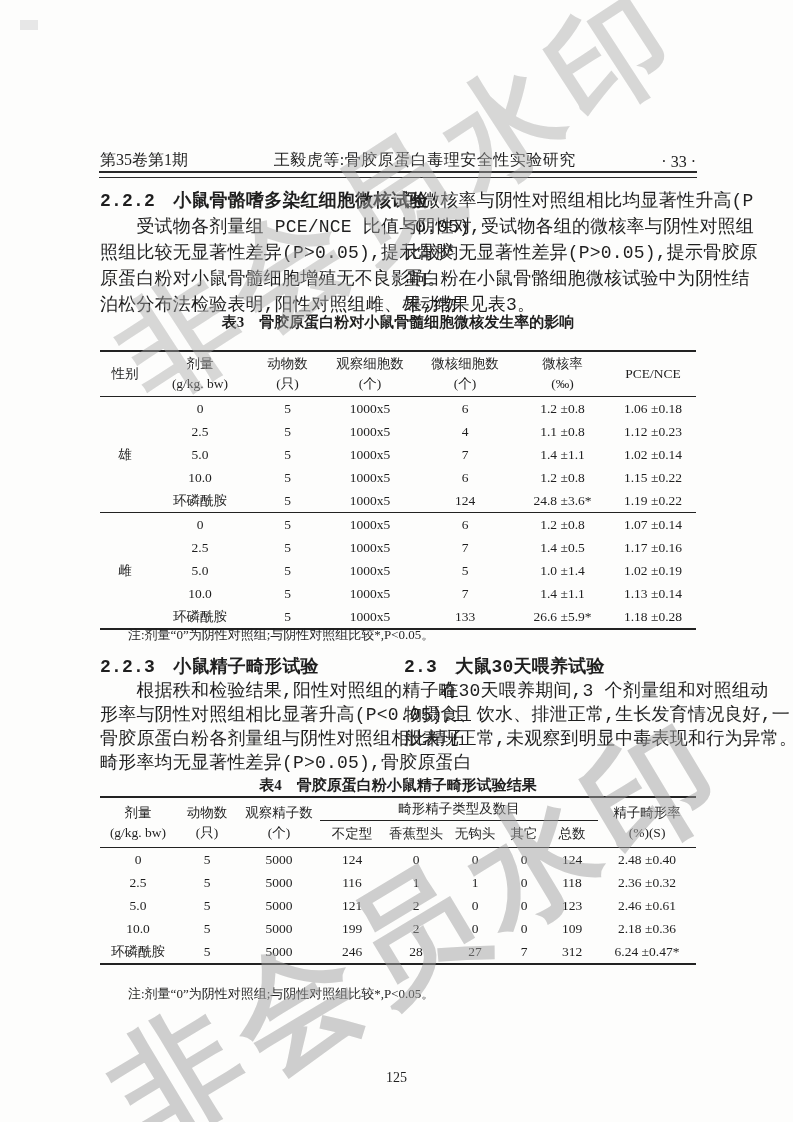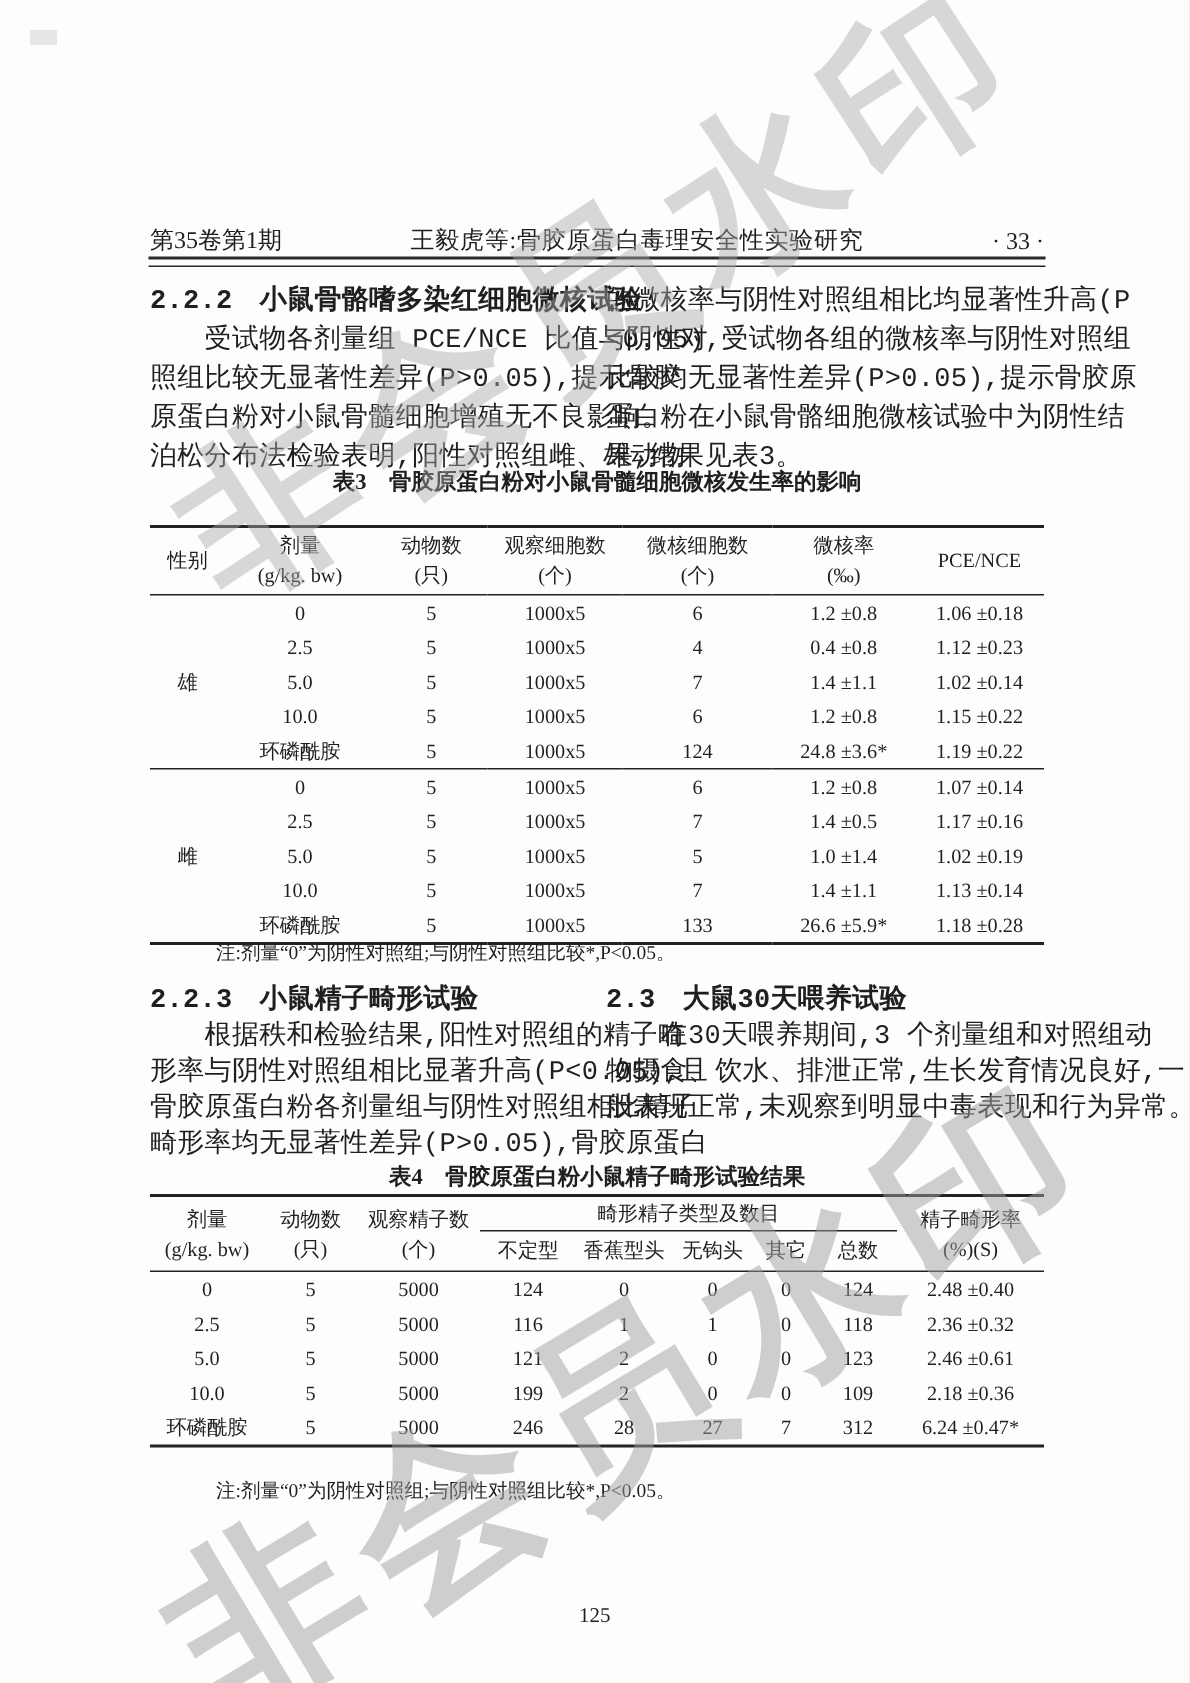--- a/index.html
+++ b/index.html
@@ -23,21 +23,21 @@
   .b1-right{left:404px;top:188px;}
   .b2-left{left:100px;top:655px;}
   .b2-right{left:404px;top:655px;}
   .b2-left .line,.b2-right .line{height:24px;line-height:24px;}
   .heading{font-weight:bold;}
 
   
   .tbl-title{position:absolute;left:100px;width:596px;text-align:center;font-weight:bold;font-size:15px;height:18px;line-height:18px;}
   .t3-title{top:313px;}
   .t4-title{top:776px;}
-  .tbl-note{position:absolute;left:128px;font-size:13px;height:16px;line-height:16px;white-space:nowrap;margin-left:16px;}
+  .tbl-note{position:absolute;left:128px;font-size:13px;height:16px;line-height:16px;white-space:nowrap;}
   .t3-note{top:627px;}
   .t4-note{top:986px;}
 
   
   table{position:absolute;left:100px;width:596px;border-collapse:collapse;table-layout:fixed;
         border-top:2px solid #222;border-bottom:2px solid #222;font-size:13.5px;}
   .t3{top:350px;}
   .t4{top:796px;}
   th,td{font-weight:normal;text-align:center;vertical-align:middle;padding:0;white-space:nowrap;}
   thead{border-bottom:1px solid #222;}
@@ -136,21 +136,21 @@
         <td>1000x5</td>
         <td>6</td>
         <td>1.2 ±0.8</td>
         <td>1.06 ±0.18</td>
       </tr>
       <tr>
         <td>2.5</td>
         <td>5</td>
         <td>1000x5</td>
         <td>4</td>
-        <td>0.4 ±0.8</td>
+        <td>1.1 ±0.8</td>
         <td>1.12 ±0.23</td>
       </tr>
       <tr>
         <td>5.0</td>
         <td>5</td>
         <td>1000x5</td>
         <td>7</td>
         <td>1.4 ±1.1</td>
         <td>1.02 ±0.14</td>
       </tr>

